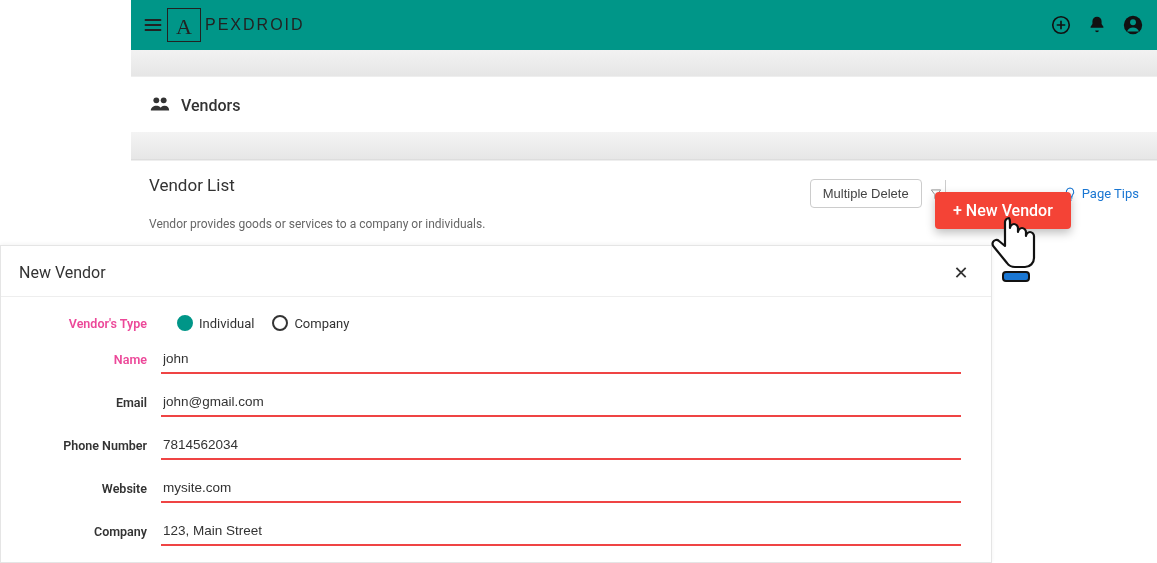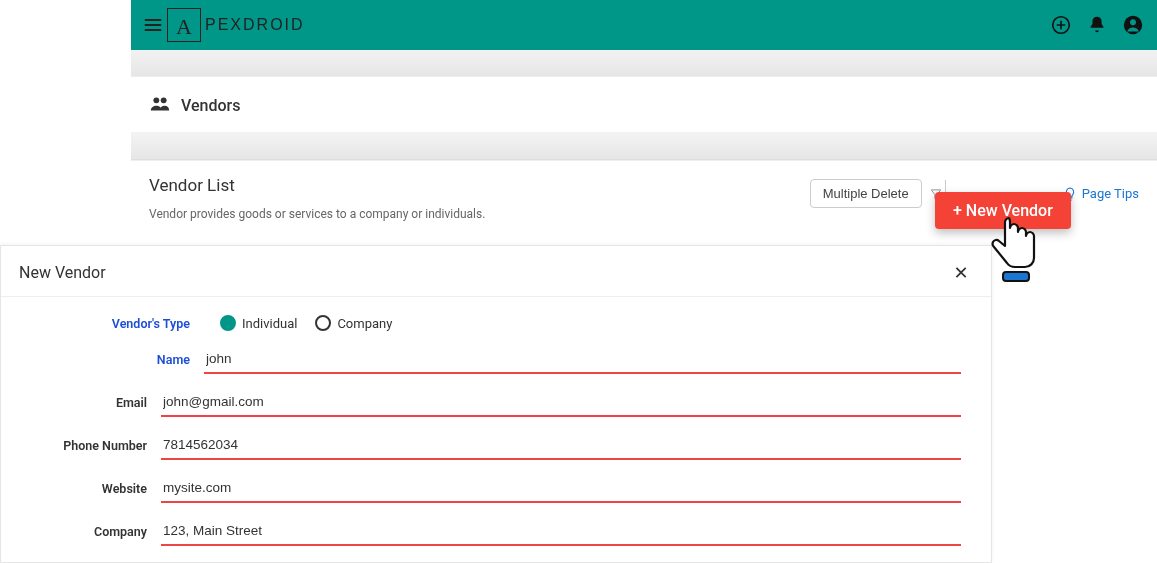--- a/index.html
+++ b/index.html
@@ -97,21 +97,21 @@
   .list-card {
     position: absolute;
     left: 131px; right: 0; top: 160px;
     background: #fff;
     border-top: 1px solid #eee;
     padding: 14px 18px 8px 18px;
     display: flex;
     align-items: flex-start;
   }
   .list-left { flex: 1; }
-  .list-title { font-size: 17px; font-weight: 400; color: #333; margin-bottom: 12px; }
+  .list-title { font-size: 17px; font-weight: 400; color: #333; margin-bottom: 22px; }
   .list-sub   { font-size: 12px; color: #666; }
   .list-right { display: flex; align-items: center; gap: 6px; padding-top: 4px; justify-content: center; }
   .btn-outline {
     border: 1px solid #ccc;
     background: #fff;
     border-radius: 4px;
     padding: 6px 12px;
     font-size: 13px;
     color: #444;
     cursor: pointer;
@@ -195,21 +195,21 @@
     margin-bottom: 14px;
   }
   .label {
     width: 160px;
     text-align: right;
     padding-right: 14px;
     font-size: 12.5px;
     font-weight: 600;
     color: #333;
   }
-  .label.req { color: #1d4ed8; margin-left: 43px; }
+  .label.req { color: #ec4899; }
   .field {
     flex: 1;
     border: none;
     border-bottom: 2px solid #ef4444;
     padding: 6px 2px;
     font-size: 13.5px;
     color: #333;
     outline: none;
     background: transparent;
   }

